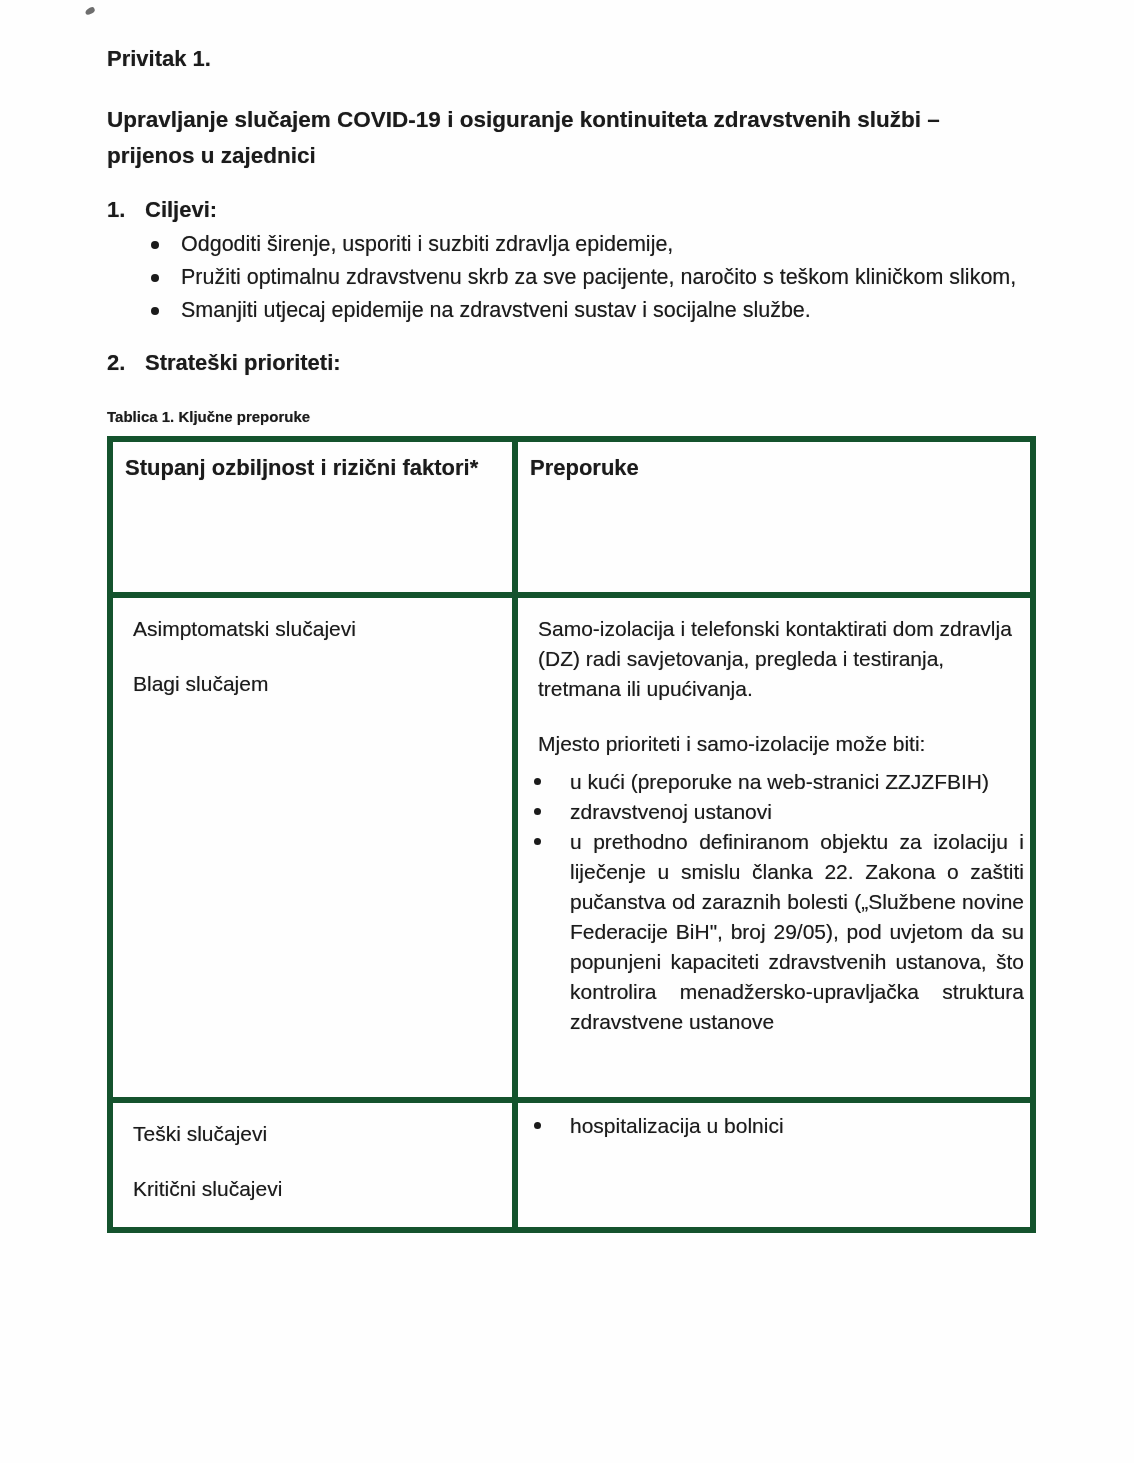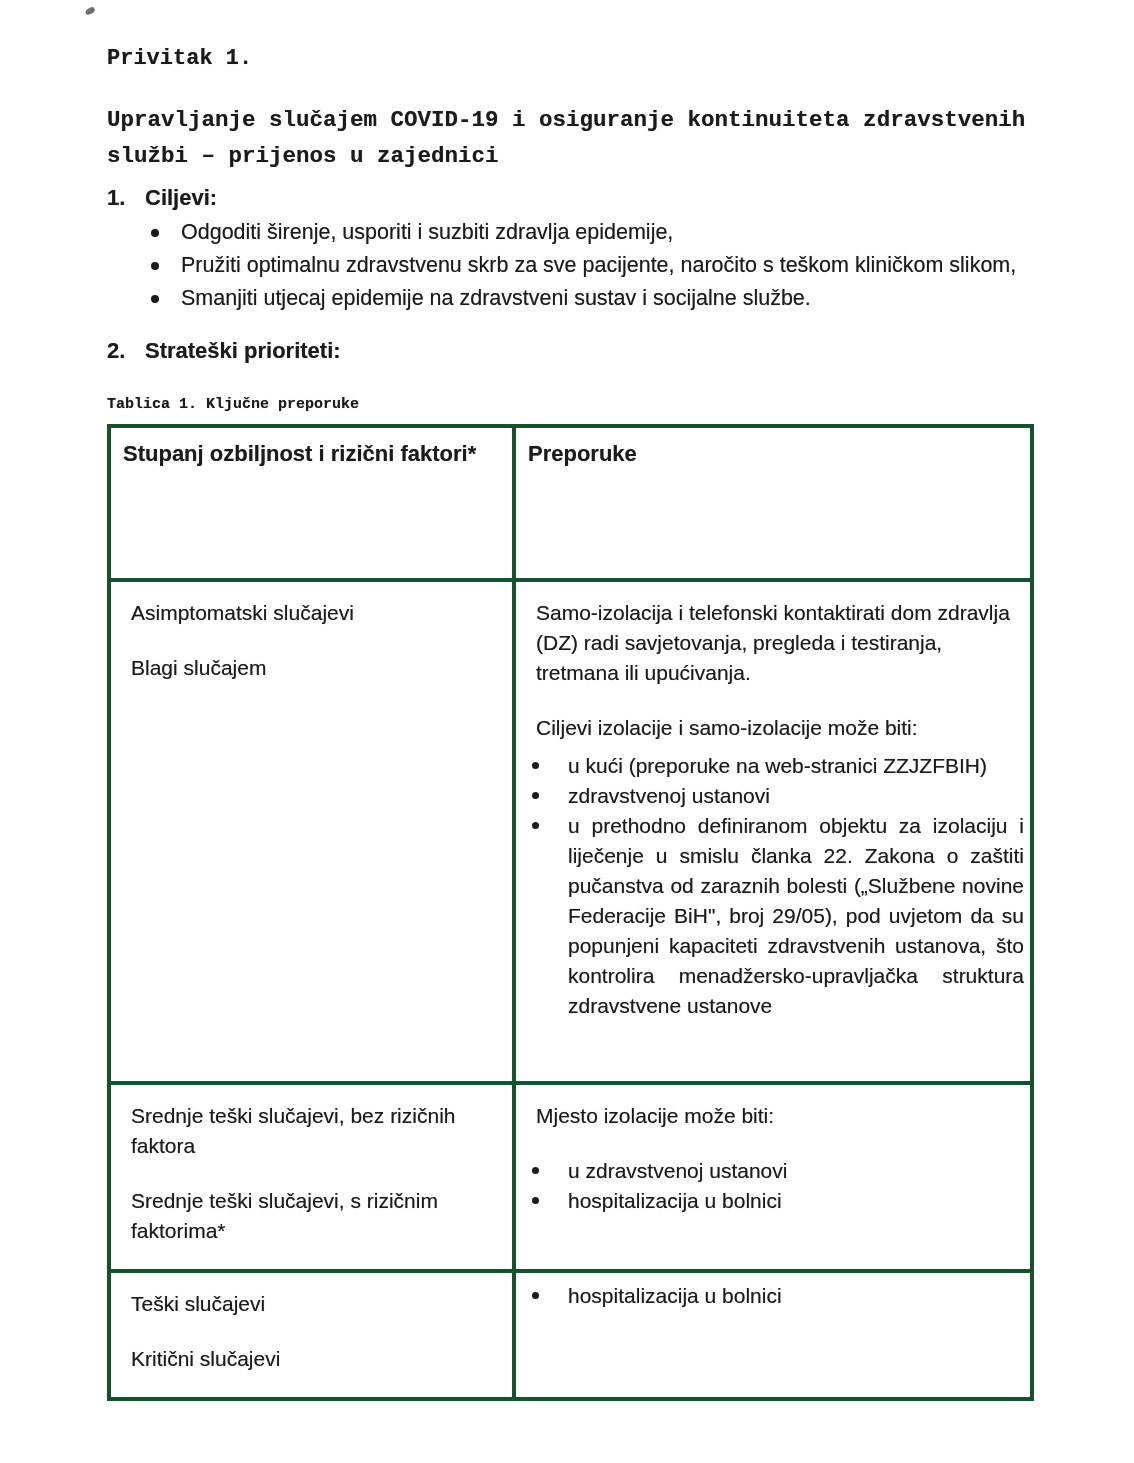--- a/index.html
+++ b/index.html
@@ -22,44 +22,44 @@
     width: 10px; height: 6px;
     background: #4a4a4a; border-radius: 60% 40% 50% 50%;
     transform: rotate(-28deg);
     opacity: .8;
     text-shadow: none;
   }
   .content {
     padding: 46px 104px 0 107px;
     font-size: 21.5px;
   }
-  .h-bold { font-weight: bold; font-family: Liberation Mono, monospace; }
+  .h-bold { font-weight: bold; }
   p { margin: 8px; }
   .attachment { font-size: 22px; line-height: 26px; margin: 0 0 30px 0; }
-  .title { font-size: 22.5px; line-height: 36px; margin: 0 0 10px 0; }
+  .title { font-size: 22.5px; line-height: 36px; margin: 0 0 22px 0; }
   .numbered { display: flex; font-size: 22px; font-weight: bold; line-height: 28px; margin: 0 0 4px 0; }
   .numbered .num { width: 38px; flex: 0 0 38px; }
   .sec2 { margin-top: 22px; }
   .bullets { list-style: none; margin: 0; padding: 0; }
   .main-bullets li {
     position: relative; padding-left: 74px; line-height: 33px;
   }
   .main-bullets li::before {
     content: ""; position: absolute; left: 44px; top: 13px;
     width: 8px; height: 8px; border-radius: 50%; background: #1b1b1b;
   }
   .caption { font-size: 15px; line-height: 28px; margin: 26px 0 5px 0; }
   table.rec-table {
     border-collapse: collapse; table-layout: fixed;
     width: 923px;
   }
   .rec-table col.c1 { width: 405px; }
   .rec-table col.c2 { width: 518px; }
   .rec-table th, .rec-table td {
-    border: 4px solid #14532d;
+    border: 6px solid #14532d;
     vertical-align: top; text-align: left;
     padding: 8px 6px 8px 12px;
     font-size: 21px; line-height: 30px;
     overflow: hidden;
   }
   .rec-table th { font-size: 22px; line-height: 35px; height: 134px; font-weight: bold; }
   tr.r1 td { height: 483px; }
   tr.r2 td { height: 168px; }
   tr.r3 td { height: 108px; }
   .cell p + p, .cell .gap-top { margin-top: 25px; }
@@ -110,42 +110,29 @@
           <th>Preporuke</th>
         </tr>
 
         <tr class="r1">
           <td class="cell">
             <p>Asimptomatski slučajevi</p>
             <p>Blagi slučajem</p>
           </td>
           <td class="cell">
             <p>Samo-izolacija i telefonski kontaktirati dom zdravlja (DZ) radi savjetovanja, pregleda i testiranja, tretmana ili upućivanja.</p>
-            <p>Ciljevi izolacije i samo-izolacije može biti:</p>
+            <p>Mjesto prioriteti i samo-izolacije može biti:</p>
             <ul class="bullets cell-bullets">
               <li>u kući (preporuke na web-stranici ZZJZFBIH)</li>
               <li>zdravstvenoj ustanovi</li>
               <li class="justify">u prethodno definiranom objektu za izolaciju i liječenje u smislu članka 22. Zakona o zaštiti pučanstva od zaraznih bolesti („Službene novine Federacije BiH", broj 29/05), pod uvjetom da su popunjeni kapaciteti zdravstvenih ustanova, što kontrolira menadžersko-upravljačka struktura zdravstvene ustanove</li>
             </ul>
           </td>
         </tr>
 
-        <tr class="r2">
-          <td class="cell">
-            <p>Srednje teški slučajevi, bez rizičnih faktora</p>
-            <p>Srednje teški slučajevi, s rizičnim faktorima*</p>
-          </td>
-          <td class="cell">
-            <p>Mjesto izolacije može biti:</p>
-            <ul class="bullets cell-bullets gap-top">
-              <li>u zdravstvenoj ustanovi</li>
-              <li>hospitalizacija u bolnici</li>
-            </ul>
-          </td>
-        </tr>
 
         <tr class="r3">
           <td class="cell">
             <p>Teški slučajevi</p>
             <p>Kritični slučajevi</p>
           </td>
           <td class="cell">
             <ul class="bullets cell-bullets">
               <li>hospitalizacija u bolnici</li>
             </ul>

